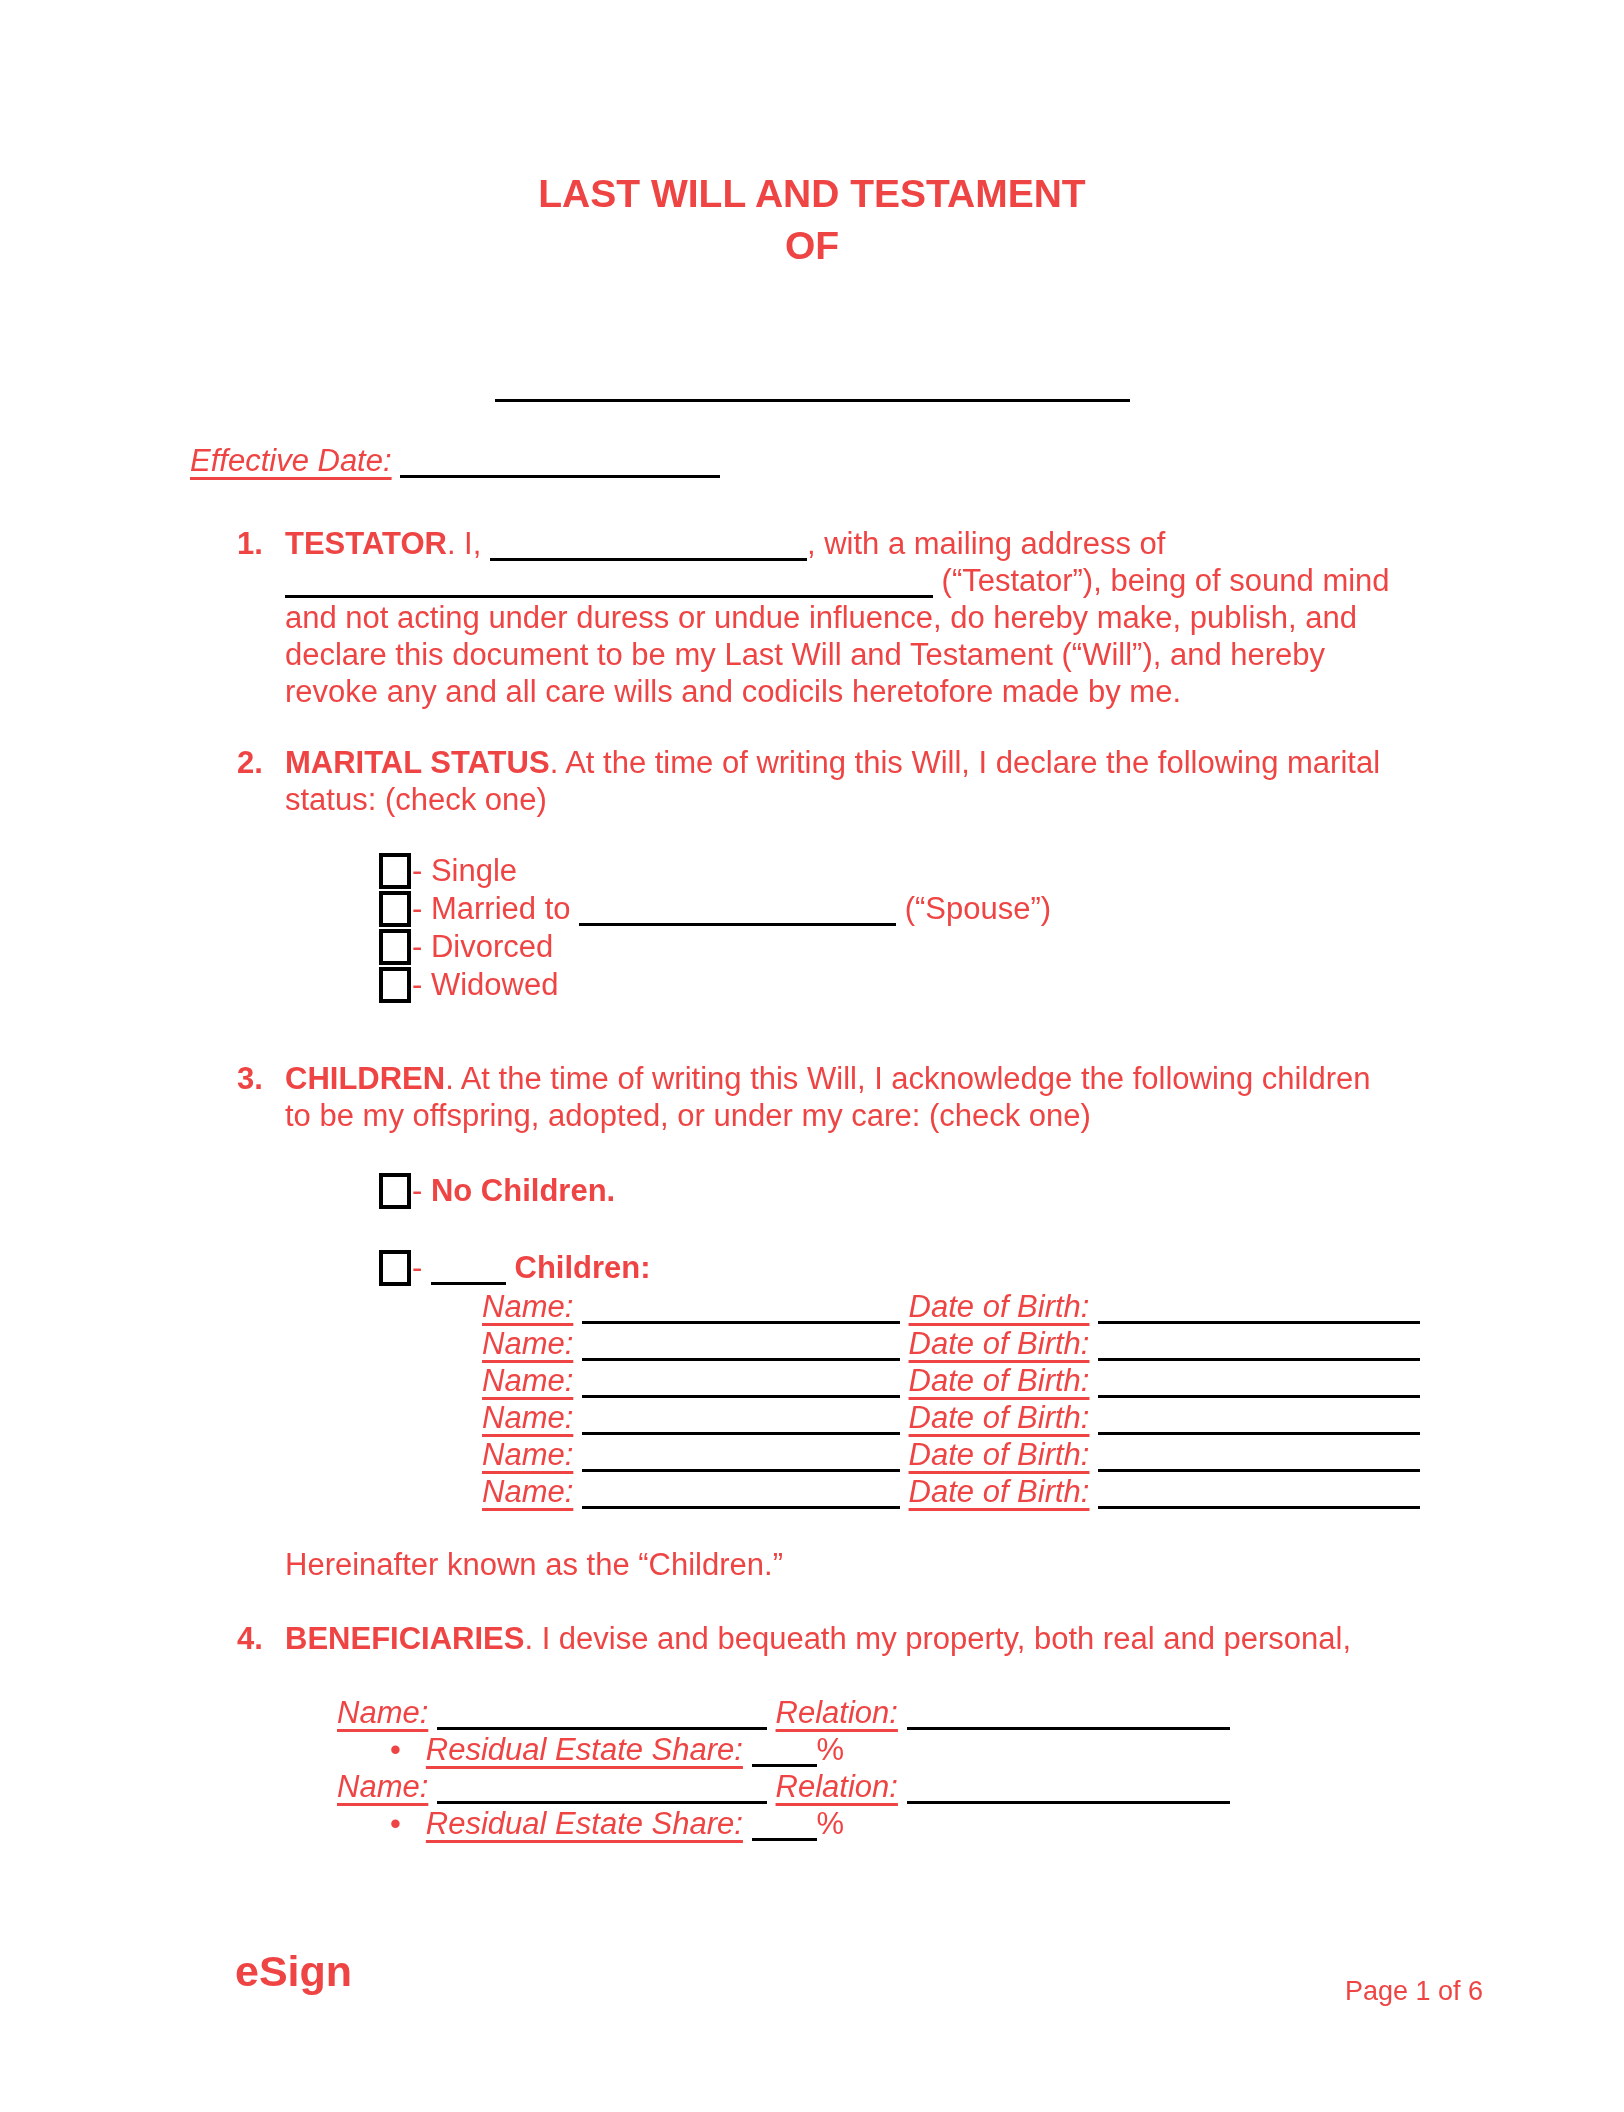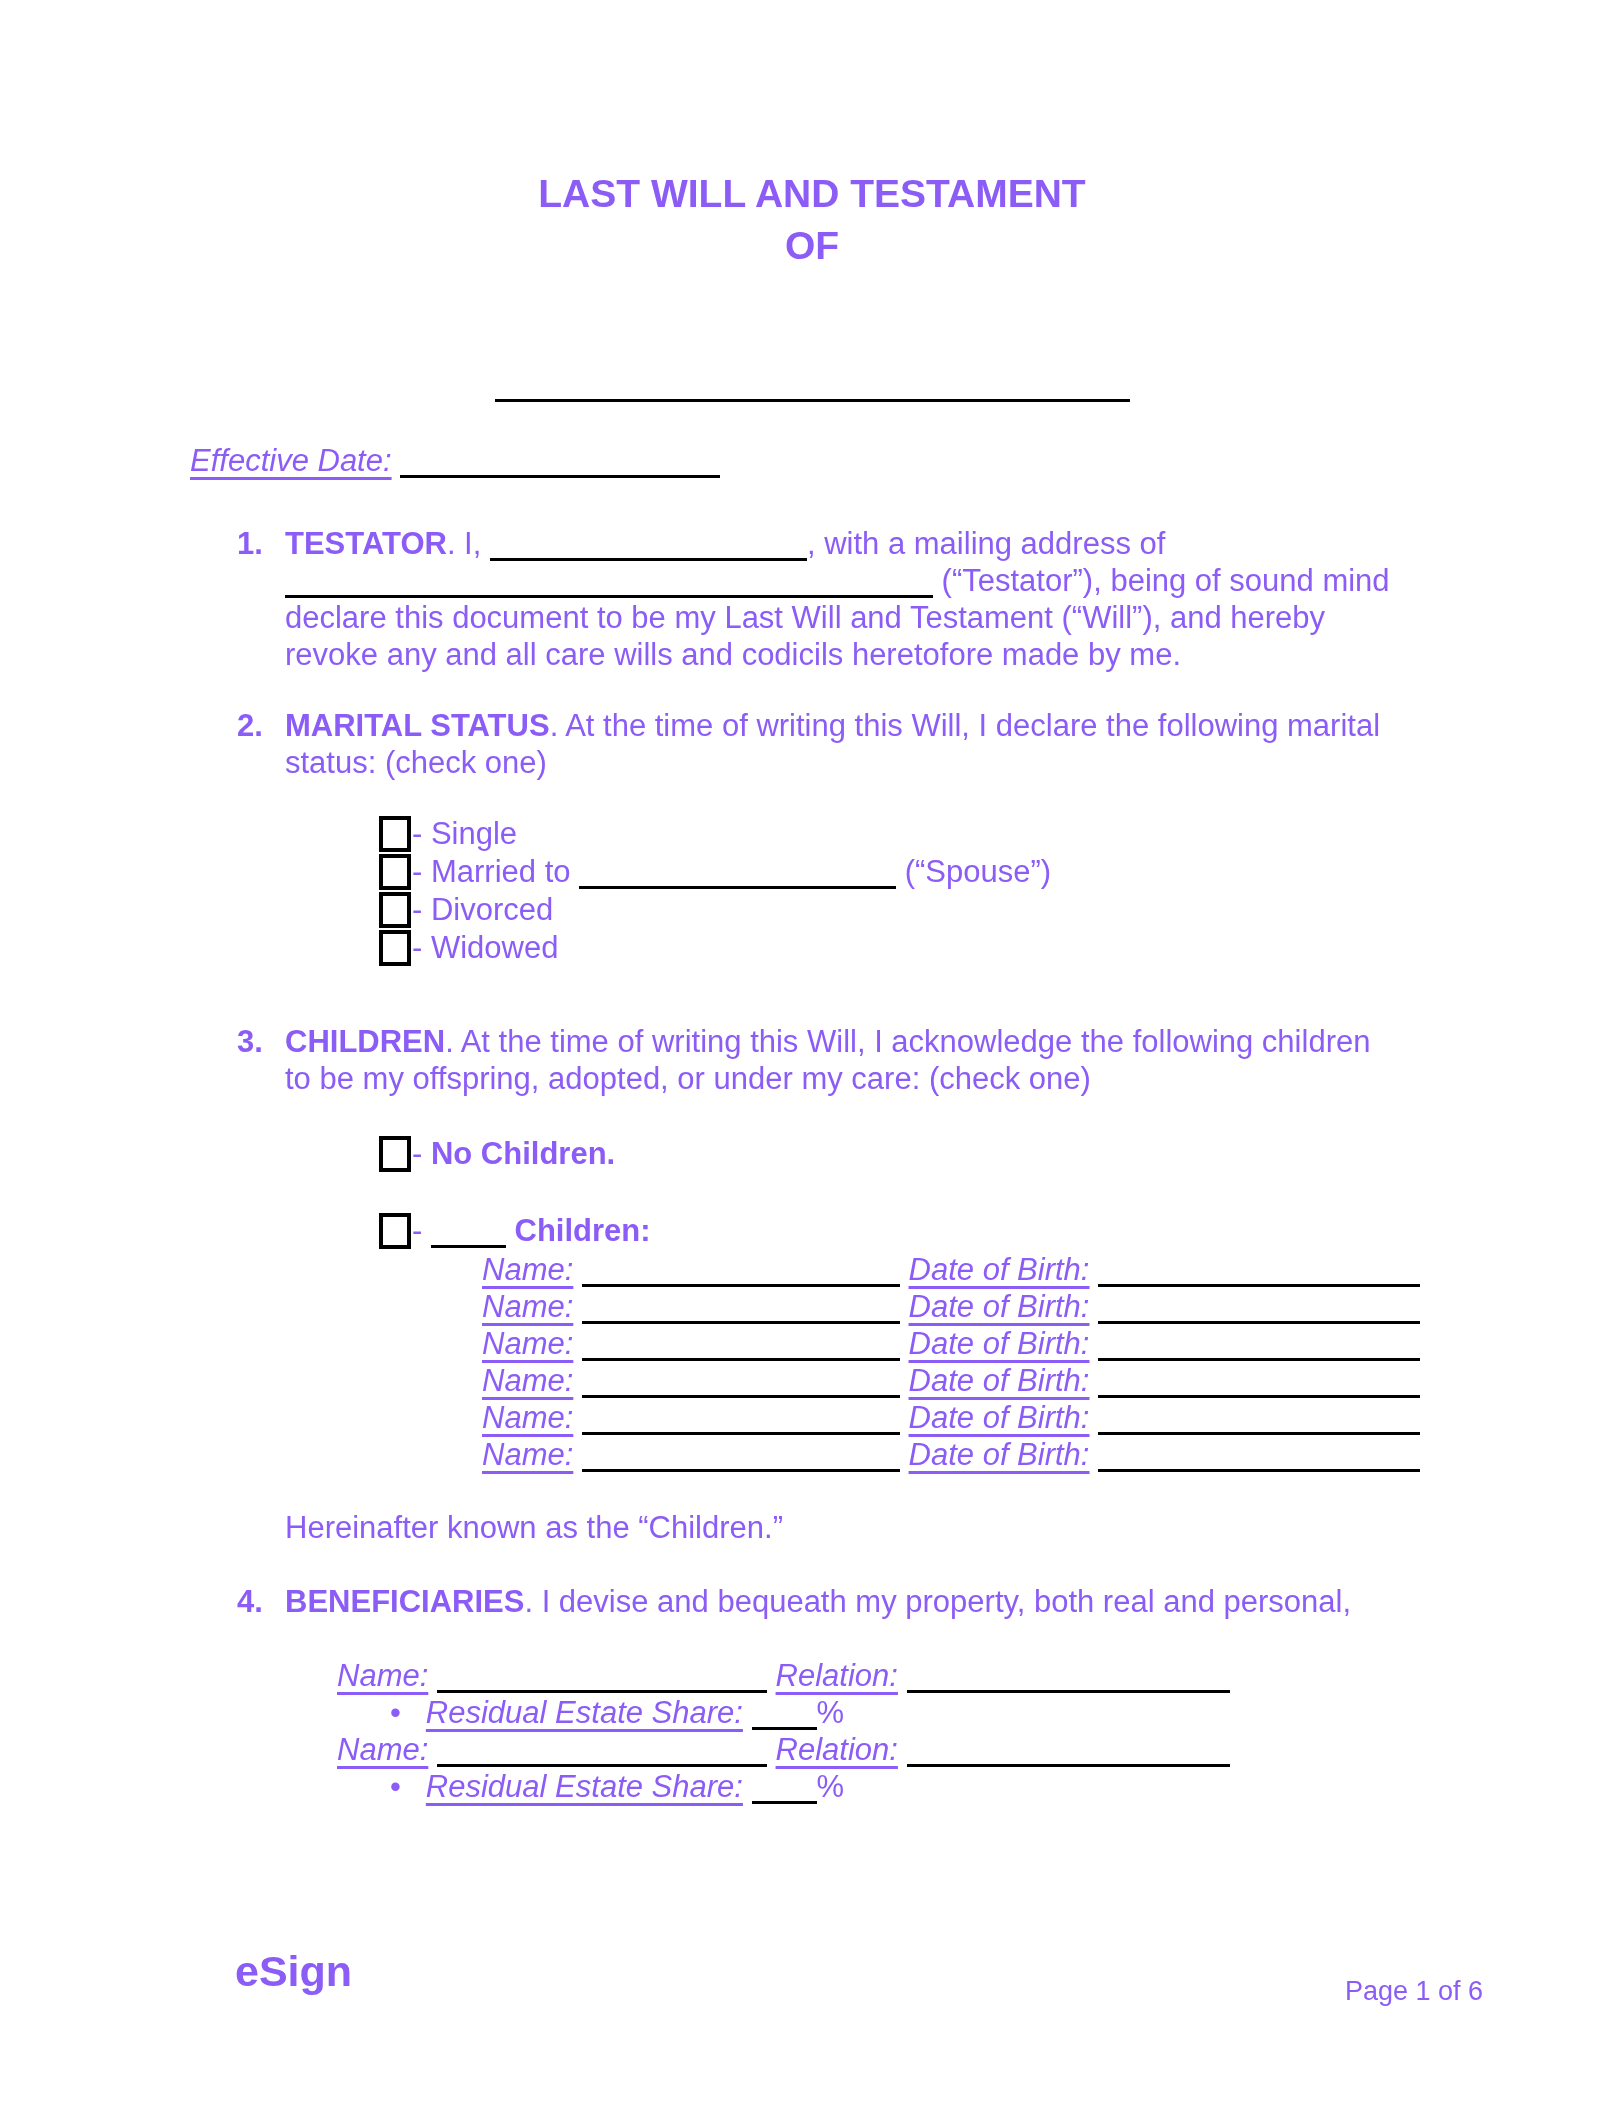--- a/index.html
+++ b/index.html
@@ -1,17 +1,17 @@
 <!DOCTYPE html>
 <html><head>
 <meta charset="utf-8">
 <style>
   html,body { margin:0; padding:0; background:#fff; }
   .page {
-    width:1624px; height:2112px; position:relative; background:#ffffff; color:#8b5cf6;
+    width:1624px; height:2112px; position:relative; background:#ffffff; color:#ef4444;
     font-family:"Liberation Sans", sans-serif; font-size:31px; line-height:37px;
     margin:0 auto; overflow:hidden;
   }
   .content { position:absolute; left:190px; top:0; width:1244px; }
   .line { white-space:pre; }
   .doc-title { margin-top:168px; text-align:center; font-weight:700; font-size:39px; line-height:52px; }
   .center-blank-row { margin-top:94px; height:37px; text-align:center; }
   .blank { display:inline-block; border-bottom:3px solid #000; vertical-align:-7px; height:0; }
   .w635{width:635px} .w320{width:320px} .w317{width:317px} .w648{width:648px}
   .w75{width:75px} .w318{width:318px} .w322{width:322px} .w330{width:330px}
@@ -48,20 +48,21 @@
     <div class="center-blank-row">
       <span class="blank w635"></span>
     </div>
 
     <div class="eff-row"><span class="ul">Effective Date:</span> <span class="blank w320"></span></div>
 
     <div class="sec m-s1">
       <span class="num">1.</span>
       <div class="line"><span class="b">TESTATOR</span><span>. I, </span><span class="blank w317"></span><span>, with a mailing address of</span></div>
       <div class="line"><span class="blank w648"></span><span> (“Testator”), being of sound mind</span></div>
+      <div class="line">and not acting under duress or undue influence, do hereby make, publish, and</div>
       <div class="line">declare this document to be my Last Will and Testament (“Will”), and hereby</div>
       <div class="line">revoke any and all care wills and codicils heretofore made by me.</div>
     </div>
 
     <div class="sec m-s2">
       <span class="num">2.</span>
       <div class="line"><span class="b">MARITAL STATUS</span><span>. At the time of writing this Will, I declare the following marital</span></div>
       <div class="line">status: (check one)</div>
     </div>
 

